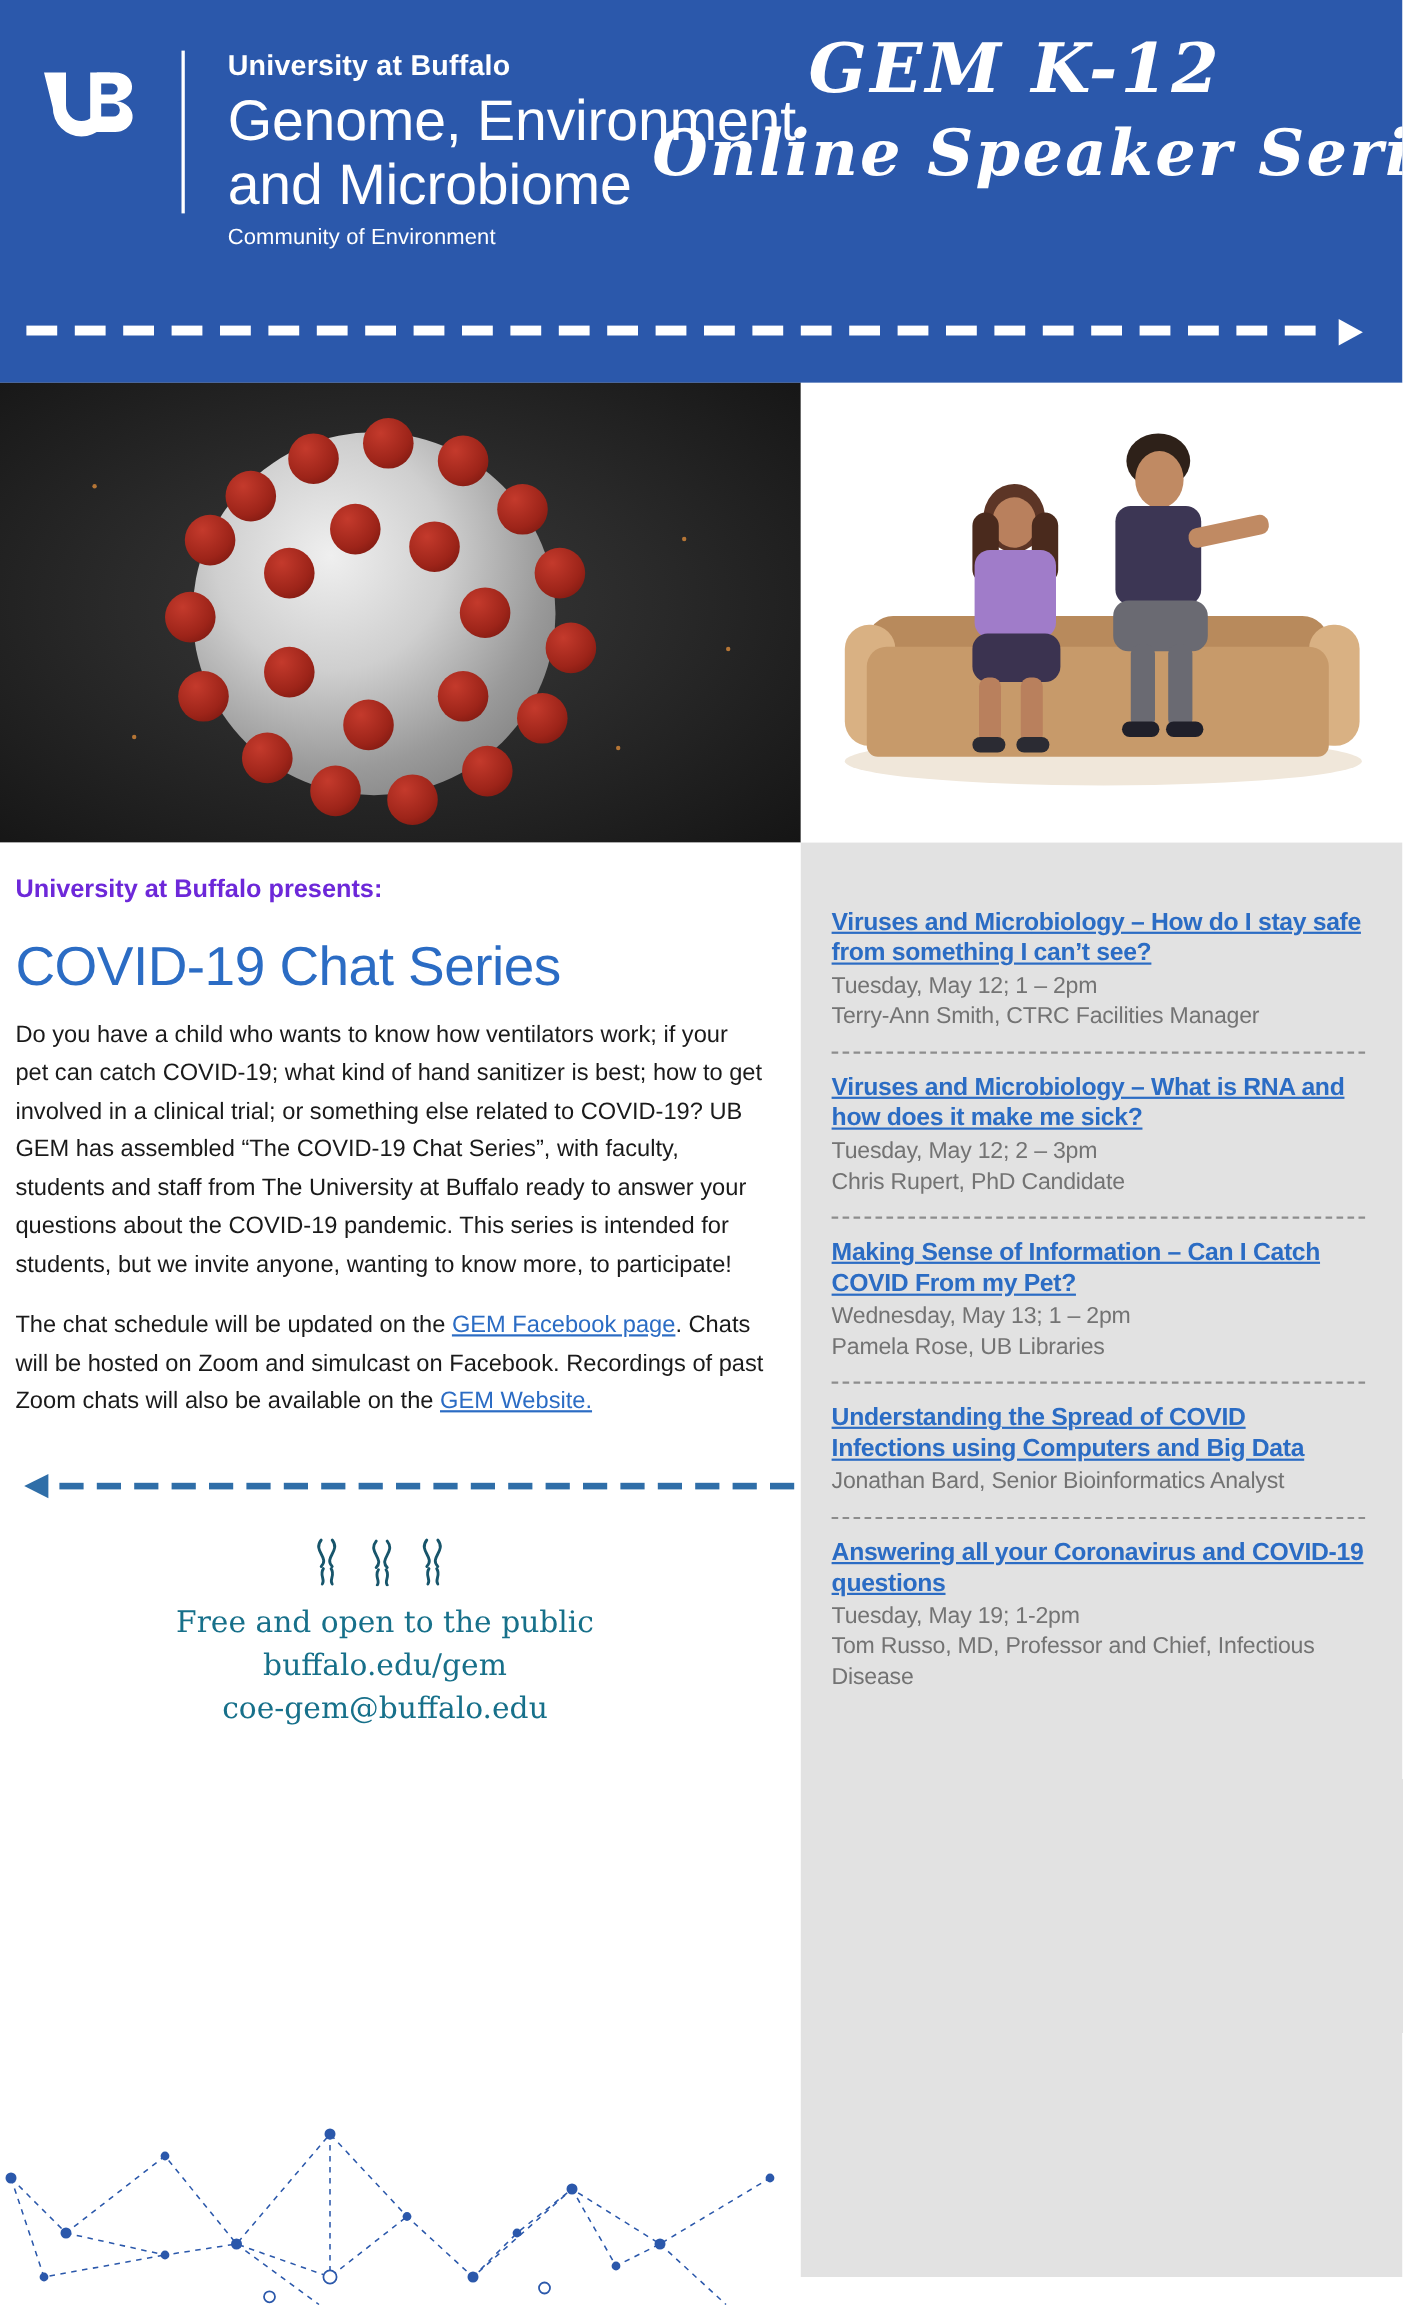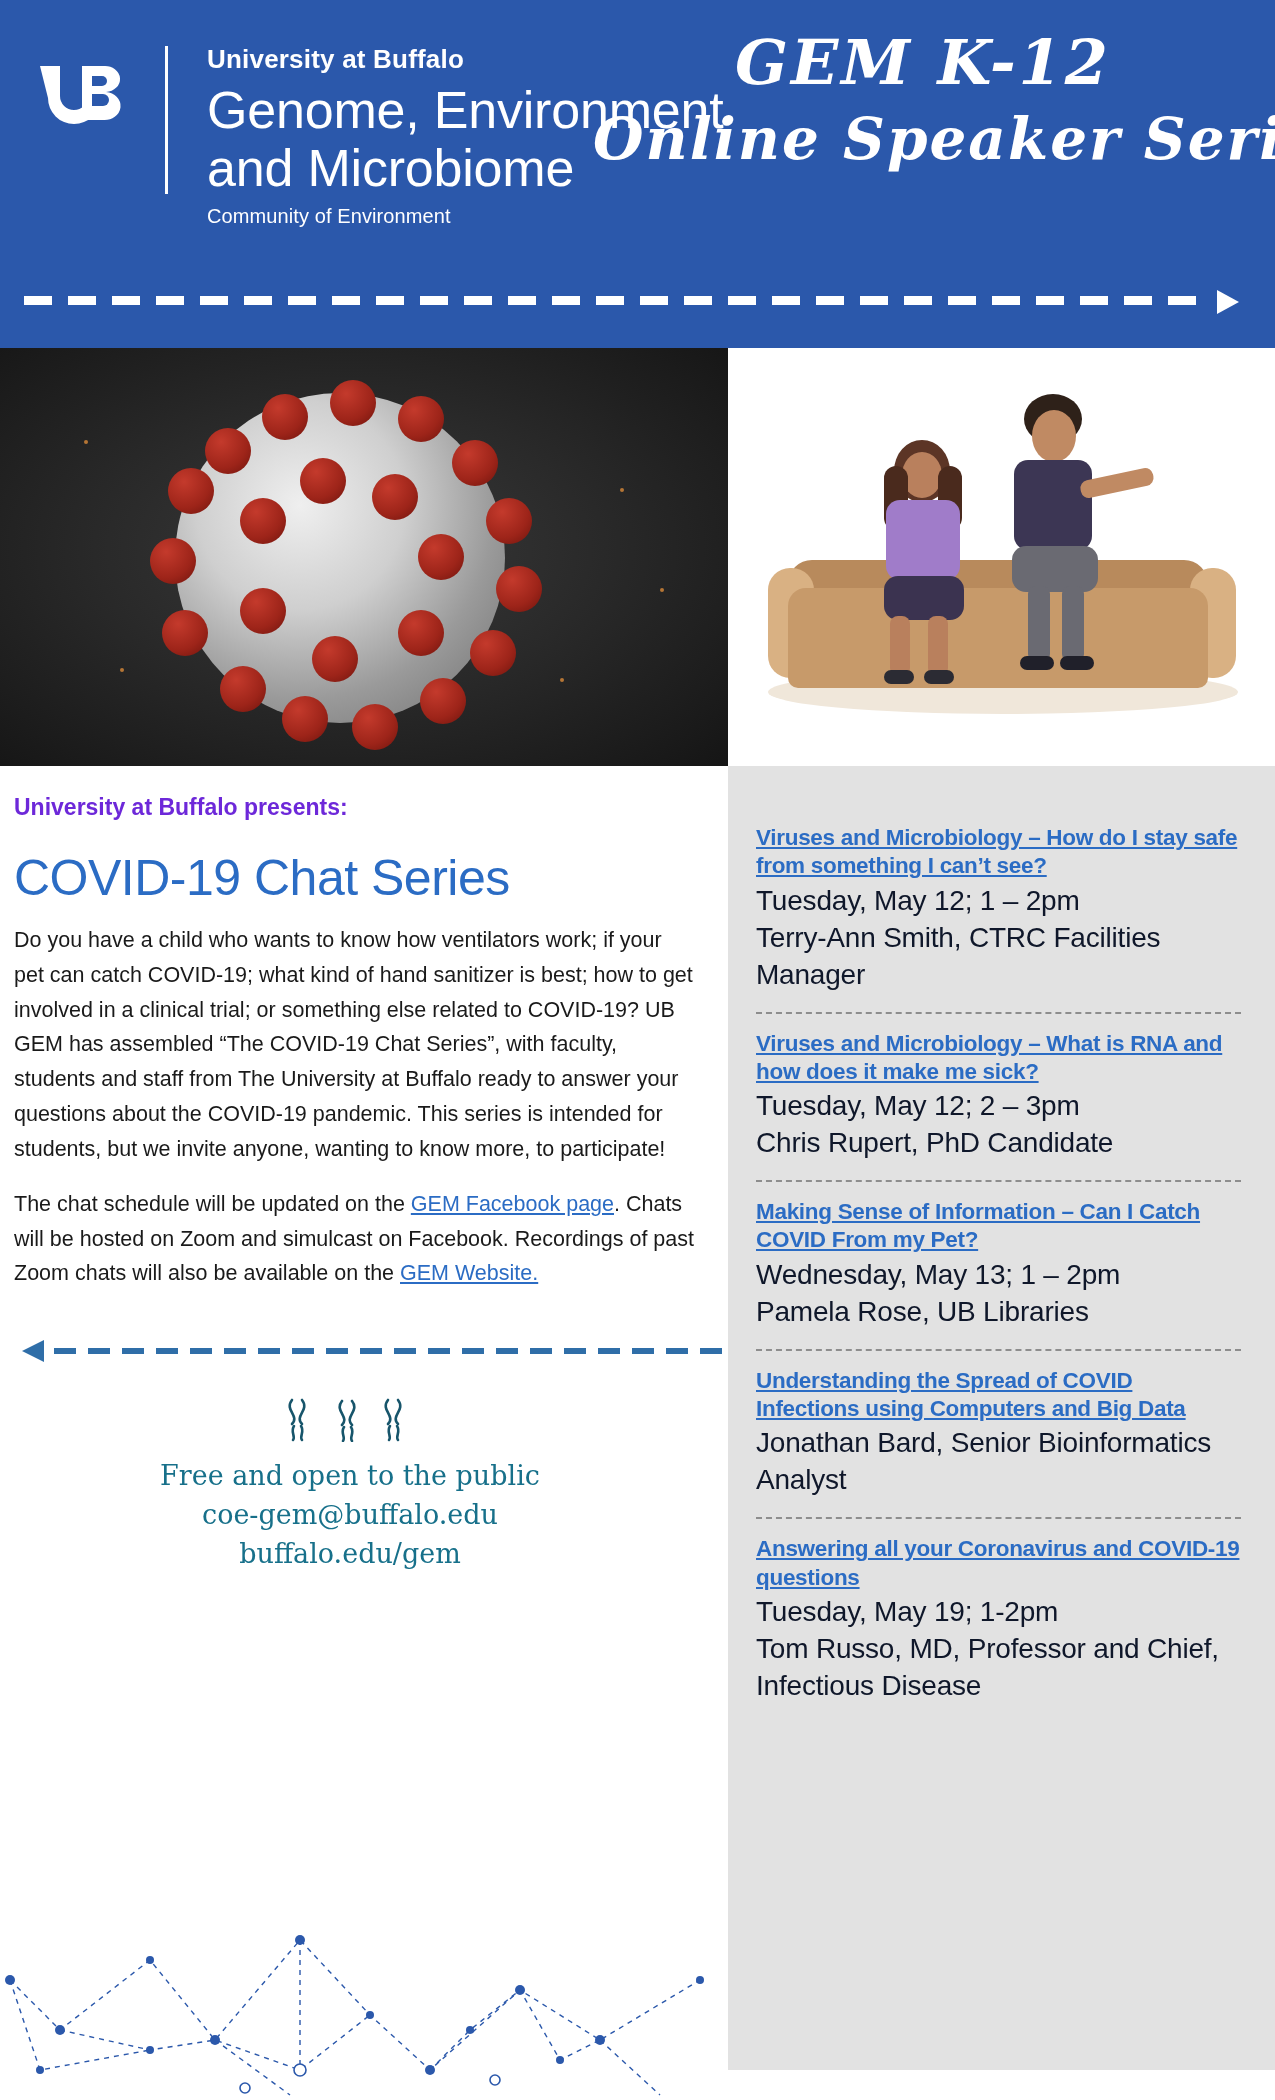--- a/index.html
+++ b/index.html
@@ -314,22 +314,22 @@
   .talk-title {
     font-size: 22.5px;
     font-weight: bold;
     color: #2b6cc4;
     text-decoration: underline;
     line-height: 1.26;
     margin: 0 0 2px 0;
     letter-spacing: -0.3px;
   }
   .talk-when, .talk-who {
-    font-size: 28px;
-    color: #0f172a;
+    font-size: 21px;
+    color: #737373;
     line-height: 1.32;
     margin: 0;
     letter-spacing: -0.2px;
   }
   .talk-sep {
     border: none;
     border-top: 2px dashed #8d8d8d;
     margin: 18px 0 16px 0;
   }
 </style>
@@ -497,22 +497,22 @@
         <g stroke="#17556b" stroke-width="2.6" fill="none" stroke-linecap="round">
           <path d="M12 4 C 4 14, 20 20, 12 28 M22 4 C 30 14, 14 20, 22 28 M14 30 C 10 36, 16 40, 13 44 M21 30 C 25 36, 19 40, 22 44"></path>
           <path d="M62 5 C 54 15, 70 21, 62 29 M72 5 C 80 15, 64 21, 72 29 M64 31 C 60 37, 66 41, 63 45 M71 31 C 75 37, 69 41, 72 45"></path>
           <path d="M108 4 C 100 14, 116 20, 108 28 M118 4 C 126 14, 110 20, 118 28 M110 30 C 106 36, 112 40, 109 44 M117 30 C 121 36, 115 40, 118 44"></path>
         </g>
       </svg>
     </div>
 
     <div class="footer-contact">
       <div>Free and open to the public</div>
+      <div>buffalo.edu/gem</div>
       <div>coe-gem@buffalo.edu</div>
-      <div>buffalo.edu/gem</div>
     </div>
 
     <svg class="network-svg" viewBox="0 0 728 180" xmlns="http://www.w3.org/2000/svg">
       <g stroke="#2b58ab" stroke-width="1.4" fill="none" stroke-dasharray="5 5">
         <path d="M10 60 L60 110 L150 40 L215 120 L300 20 L370 95 L430 150 L520 70 L600 120 L700 60"></path>
         <path d="M60 110 L150 130 L215 120 L300 150 L370 95"></path>
         <path d="M10 60 L40 150 L150 130"></path>
         <path d="M430 150 L470 110 L520 70 L560 140 L600 120"></path>
         <path d="M300 20 L300 150"></path>
         <path d="M215 120 L290 175"></path>

